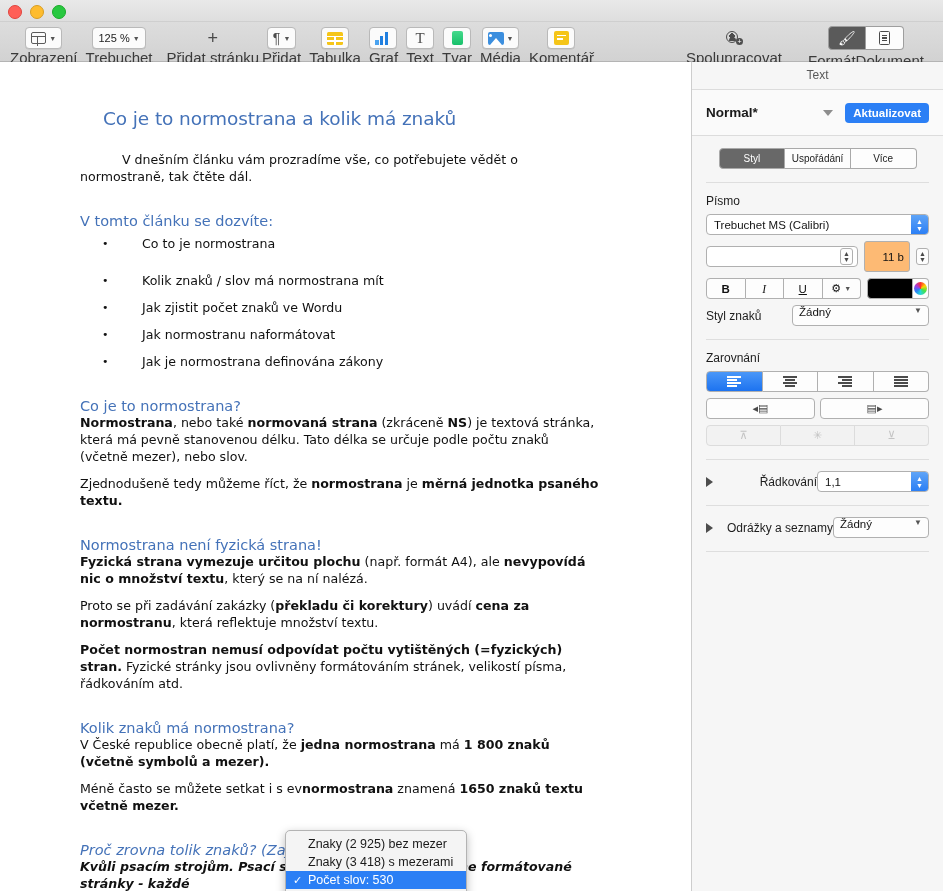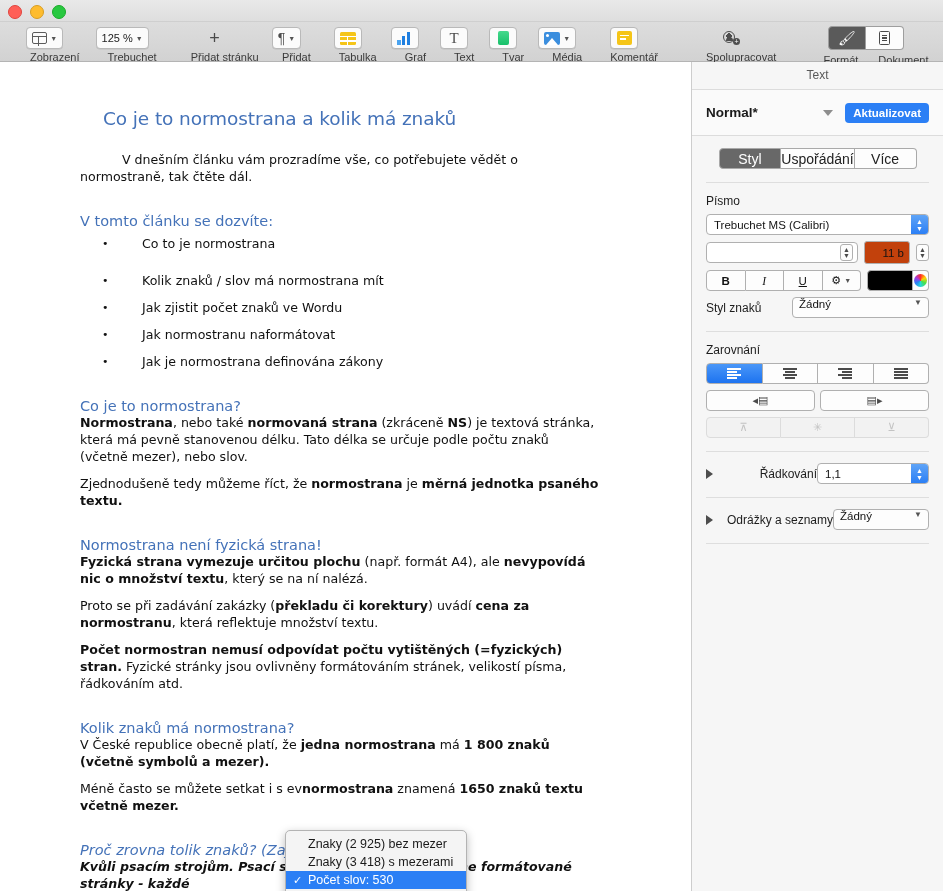--- a/index.html
+++ b/index.html
@@ -94,26 +94,25 @@
     justify-content: center;
     padding: 0 5px;
     box-shadow: 0 0.5px 0.5px rgba(0,0,0,0.10);
   }
   .tbtn.plain {
     background: transparent;
     border: none;
     box-shadow: none;
   }
   .tlabel {
-    font-size: 11px;
+    font-size: 15px;
     color: #3a3a3a;
     margin-top: 3px;
     white-space: nowrap;
     line-height: 11px;
-    margin-left: 20px;
   }
   .chev {
     font-size: 7px;
     color: #555;
     margin-left: 3px;
     line-height: 1;
   }
   .zoomtxt { font-size: 11px; color: #222; }
 
   
@@ -396,21 +395,21 @@
   .tabs {
     display: flex;
     height: 21px;
     width: 198px;
     margin: 0 auto 0 auto;
   }
   .tab {
     flex: 1;
     border: 0.5px solid #a9a9a9;
     background: #fdfdfd;
-    font-size: 14px;
+    font-size: 10px;
     color: #222;
     display: flex; align-items: center; justify-content: center;
     box-sizing: border-box;
     border-left: none;
   }
   .tab:first-child { border-left: 0.5px solid #a9a9a9; border-radius: 4px 0 0 4px; }
   .tab:last-child  { border-radius: 0 4px 4px 0; }
   .tab.active { background: #686868; color: #fff; }
   .divider {
     height: 1px; background: #dedede; margin: 13px 0 11px 0;
@@ -449,24 +448,24 @@
     border-radius: 3px;
     background: #fdfdfd;
     display: flex; flex-direction: column;
     align-items: center; justify-content: center;
     color: #4a4a4a; font-size: 7px; line-height: 6px;
     box-sizing: border-box;
     flex-shrink: 0;
   }
   .row { display: flex; align-items: center; gap: 6px; margin-top: 6px; }
   .fontsize-box {
-    width: 46px; height: 23px;
+    width: 46px; height: 31px;
     border: 0.5px solid #b0b0b0;
     border-radius: 3px;
-    background: #c2410c;
+    background: #fdba74;
     font-size: 11.5px; color: #131313;
     display: flex; align-items: center; justify-content: flex-end;
     padding-right: 5px;
     box-sizing: border-box;
   }
   .biu {
     display: flex;
     flex: 1;
   }
   .biu .b {

